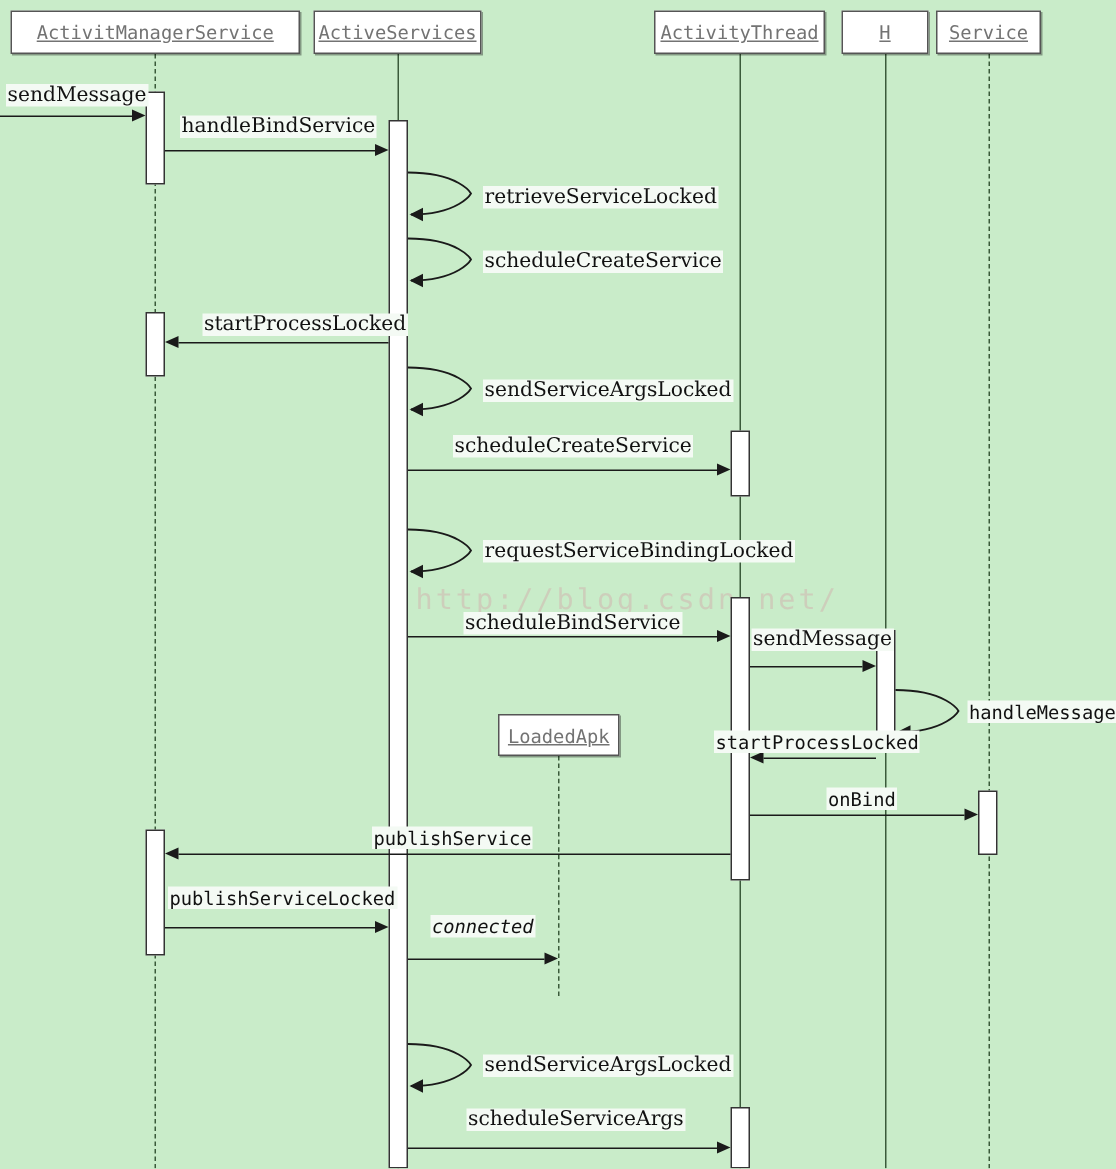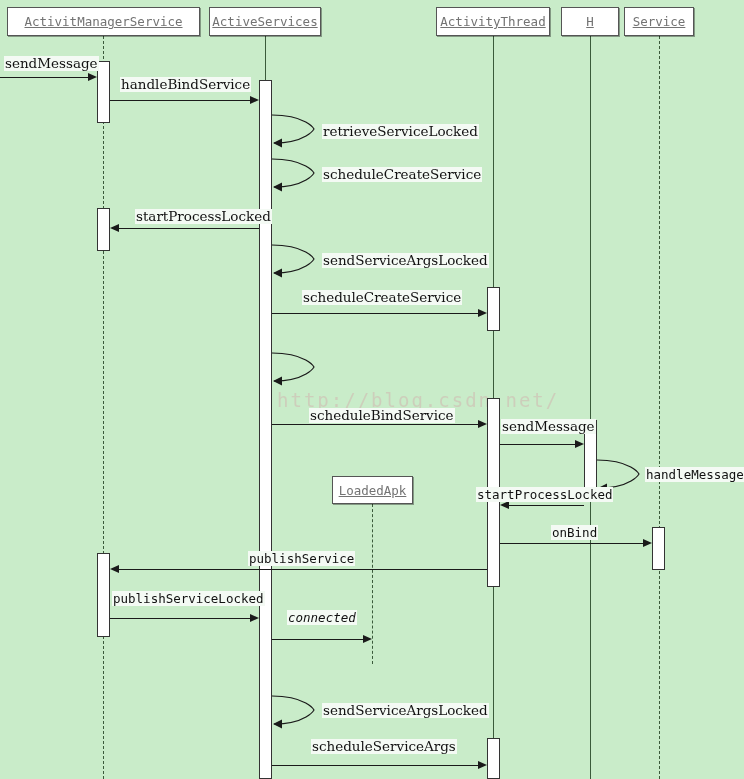--- a/index.html
+++ b/index.html
@@ -173,20 +173,21 @@
   <div class="arrow-head right" style="left:478px; top:308.5px;"></div>
   <div class="msg-label" style="left:302px; top:290px;">scheduleCreateService</div>
 
   <div class="self-loop" style="left:272px; top:351px;">
     <svg width="46" height="36" viewBox="0 0 46 36">
       <path d="M0,2 C34,2 42,16 42,16 C42,16 34,30 2,30" fill="none" stroke="#1a1a1a" stroke-width="1.2"></path>
       <polygon points="10,30 1,30 10,25.5" fill="#1a1a1a"></polygon>
       <polygon points="10,30 1,30 10,34.5" fill="#1a1a1a"></polygon>
     </svg>
   </div>
+  <div class="msg-label" style="left:322px; top:360px;">requestServiceBindingLocked</div>
 
   <div class="msg-line" style="left:272px; top:424px; width:206px;"></div>
   <div class="arrow-head right" style="left:478px; top:419.5px;"></div>
   <div class="msg-label" style="left:309px; top:408px;text-align:center;">scheduleBindService</div>
 
   <div class="msg-line" style="left:500px; top:444px; width:75px;"></div>
   <div class="arrow-head right" style="left:575px; top:439.5px;"></div>
   <div class="msg-label" style="left:501px; top:419px;">sendMessage</div>
 
   <div class="self-loop" style="left:597px; top:458px;">

